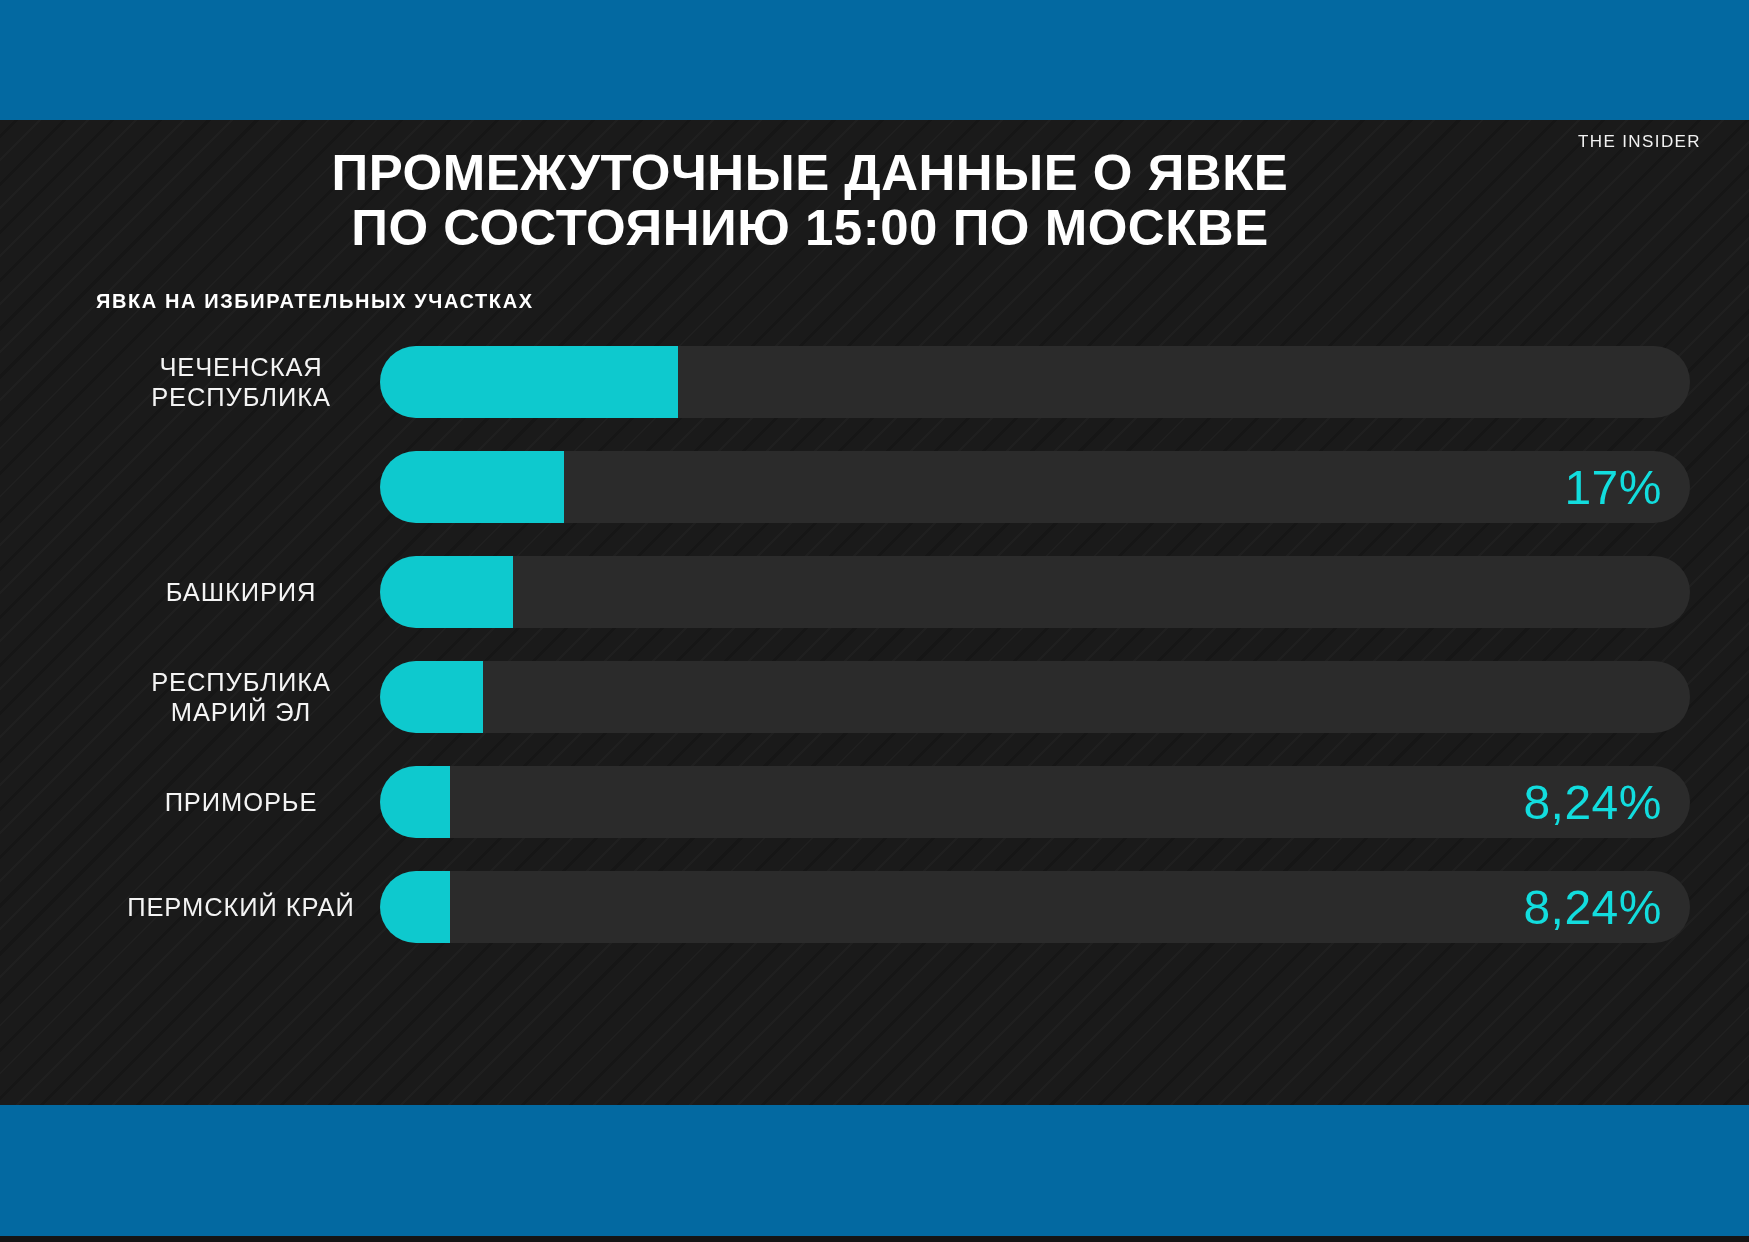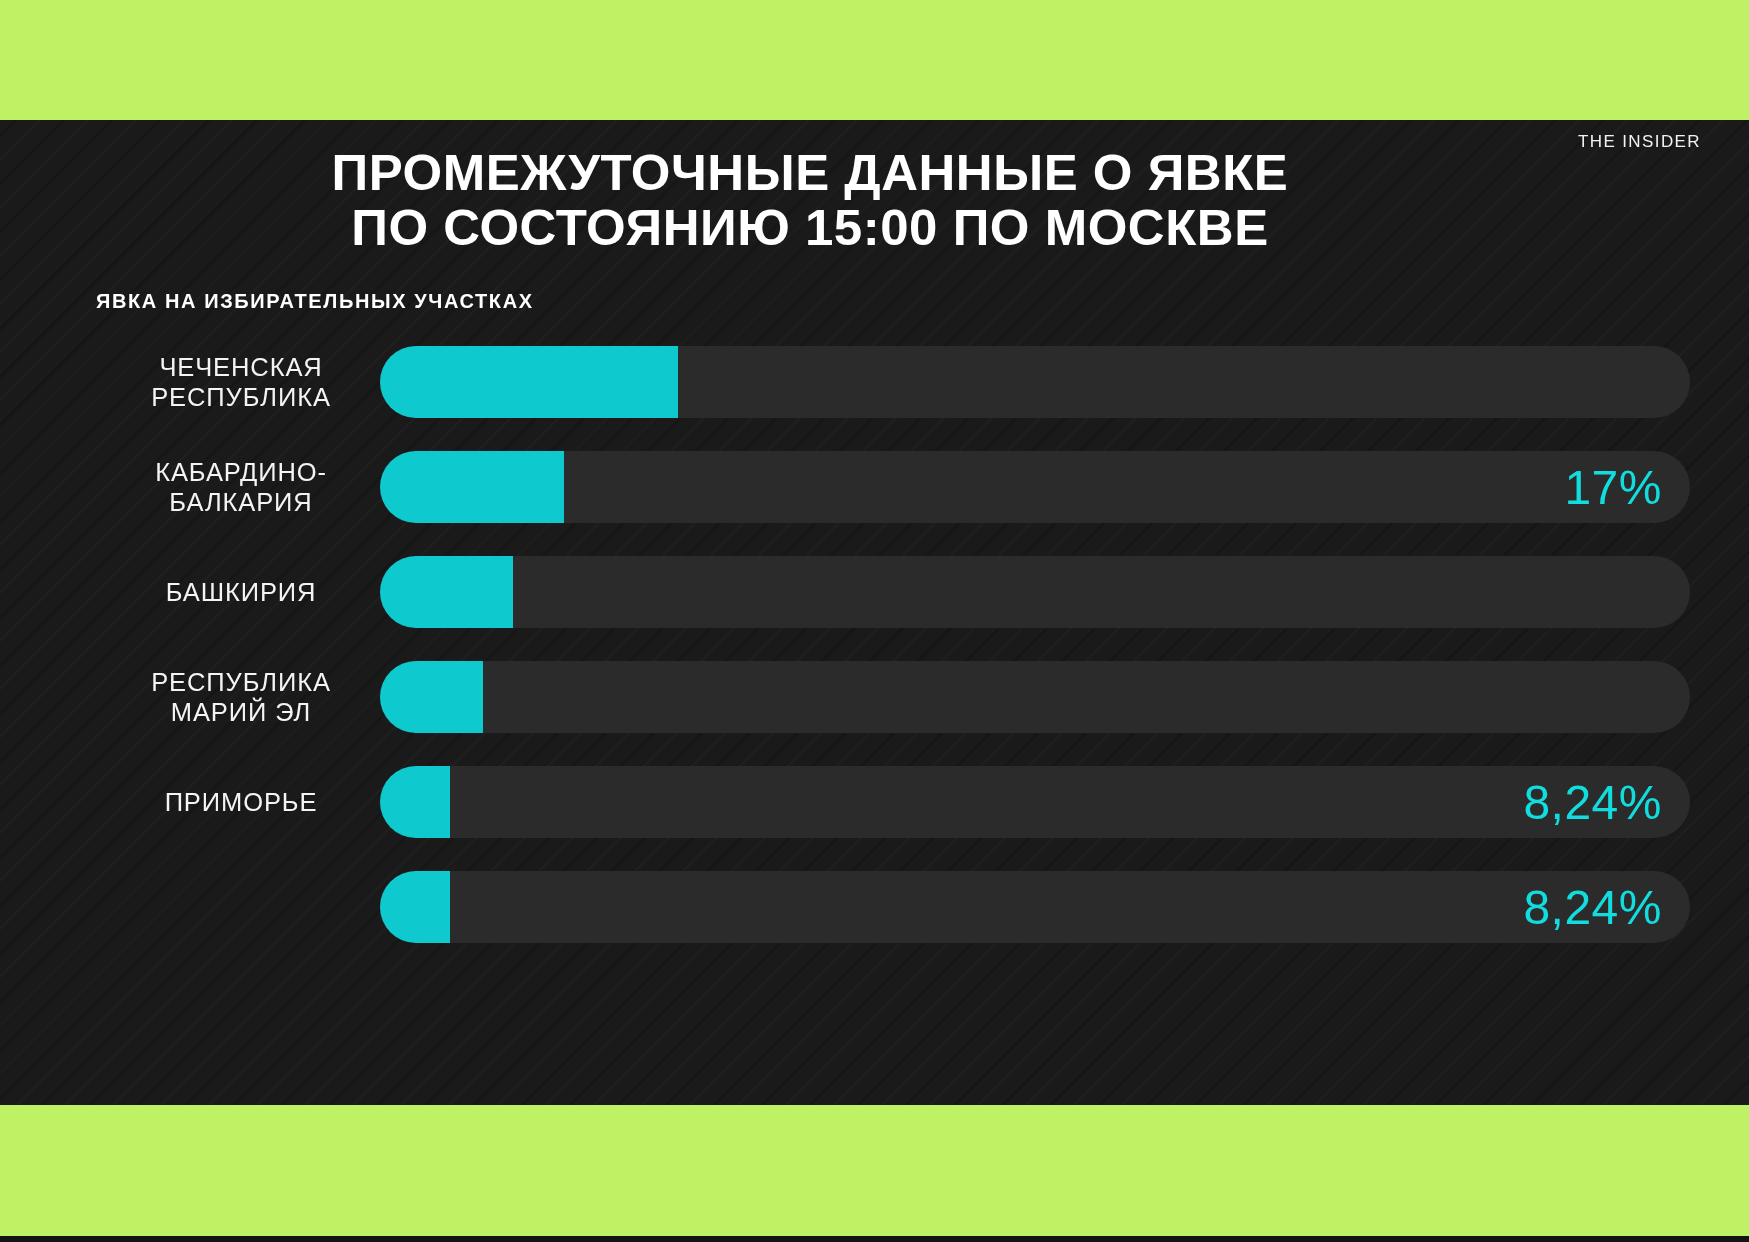--- a/index.html
+++ b/index.html
@@ -2,21 +2,21 @@
 <html><head>
 <meta charset="utf-8">
 <style>
   html,body{margin:0;padding:0;background:#ffffff;}
   body{
     width:1749px;height:1242px;
     font-family:"Liberation Sans", sans-serif;
     -webkit-font-smoothing:antialiased;
     overflow:hidden;
   }
-  #canvas{position:relative;width:1749px;height:1242px;background:#bef264;}
+  #canvas{position:relative;width:1749px;height:1242px;background:#0369a1;}
 
   
   .panel{
     position:absolute;left:0;top:120px;width:1749px;height:985px;
     background-color:#1a1a1a;
     background-image:repeating-linear-gradient(
         -45deg,
         rgba(255,255,255,0.022) 0px,
         rgba(255,255,255,0.022) 2px,
         rgba(0,0,0,0.0) 2px,
@@ -133,21 +133,20 @@
 
     <div class="rows" id="rows">
         <div class="row">
           <div class="label">ЧЕЧЕНСКАЯ
 РЕСПУБЛИКА</div>
           <div class="track">
             <div class="fill" style="width: 22.75%; background: rgb(14, 201, 206);"></div>
           </div>
         </div>
         <div class="row">
-          <div class="label">КАБАРДИНО-БАЛКАРИЯ</div>
           <div class="track">
             <div class="fill" style="width: 14.05%; background: rgb(14, 201, 206);"></div>
           </div>
           <div class="valwrap">
             <div class="value" style="color: rgb(18, 221, 222);">17%</div>
           </div>
         </div>
         <div class="row">
           <div class="label">БАШКИРИЯ</div>
           <div class="track">
@@ -164,20 +163,21 @@
         <div class="row">
           <div class="label">ПРИМОРЬЕ</div>
           <div class="track">
             <div class="fill" style="width: 5.35%; background: rgb(14, 201, 206);"></div>
           </div>
           <div class="valwrap">
             <div class="value" style="color: rgb(18, 221, 222);">8,24%</div>
           </div>
         </div>
         <div class="row">
+          <div class="label">ПЕРМСКИЙ КРАЙ</div>
           <div class="track">
             <div class="fill" style="width: 5.35%; background: rgb(14, 201, 206);"></div>
           </div>
           <div class="valwrap">
             <div class="value" style="color: rgb(18, 221, 222);">8,24%</div>
           </div>
         </div>
       </div>
 
   </div>

